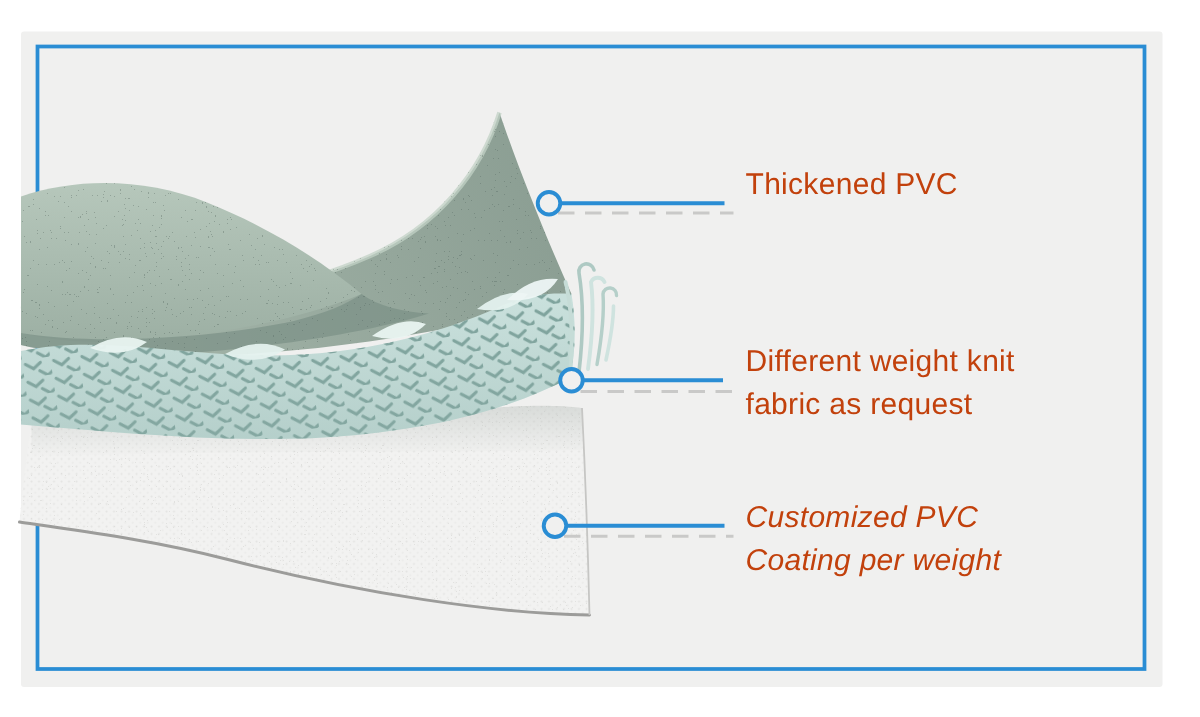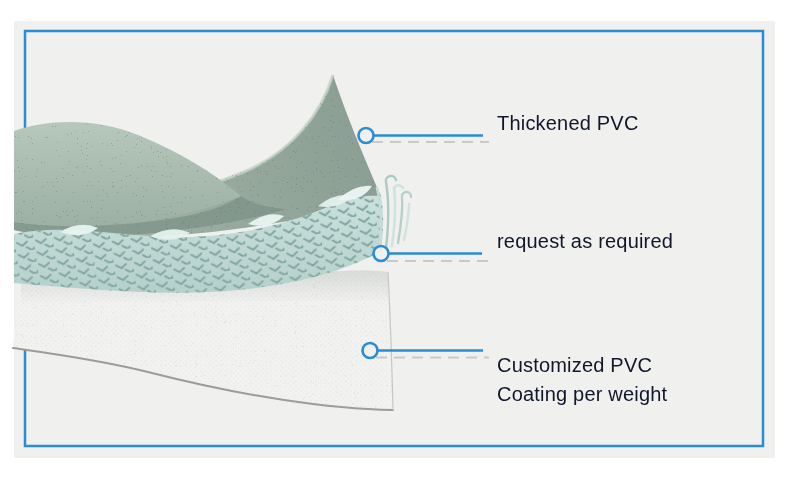--- a/index.html
+++ b/index.html
@@ -8,26 +8,26 @@
     background:#ffffff;font-family:"Liberation Sans",sans-serif;
   }
   .panel{
     position:absolute;left:14px;top:21px;width:761px;height:437px;
     background:#f0f0ef;border-radius:2px;
   }
   .illustration{position:absolute;left:0;top:0;}
   .callout-label{
     position:absolute;left:497px;
     font-size:20px;line-height:29px;letter-spacing:.2px;
-    color:#0f172a;white-space:nowrap;
+    color:#c2410c;white-space:nowrap;
   }
   .callout-label span{display:block;}
   .label-1{top:109px;}
   .label-2{top:227px;}
-  .label-3{top:351px;}
+  .label-3{top:331px;font-style:italic;}
 </style>
 </head>
 <body>
 
 <div class="stage">
 
   <div class="panel"></div>
 
   <svg class="illustration" width="800" height="478" viewBox="0 0 800 478">
     <defs>
@@ -139,21 +139,22 @@
       <line x1="378" y1="350.5" x2="483" y2="350.5" stroke="#2a8dd4" stroke-width="2.6"></line>
       <circle cx="370" cy="350.5" r="7.5" fill="#f0f0ef" stroke="#2a8dd4" stroke-width="2.6"></circle>
     </g>
   </svg>
 
   <div class="callout-label label-1">
     <span>Thickened PVC</span>
   </div>
 
   <div class="callout-label label-2">
-    <span>request as required</span>
+    <span>Different weight knit</span>
+    <span>fabric as request</span>
   </div>
 
   <div class="callout-label label-3">
     <span>Customized PVC</span>
     <span>Coating per weight</span>
   </div>
 
 </div>
 
 </body></html>

